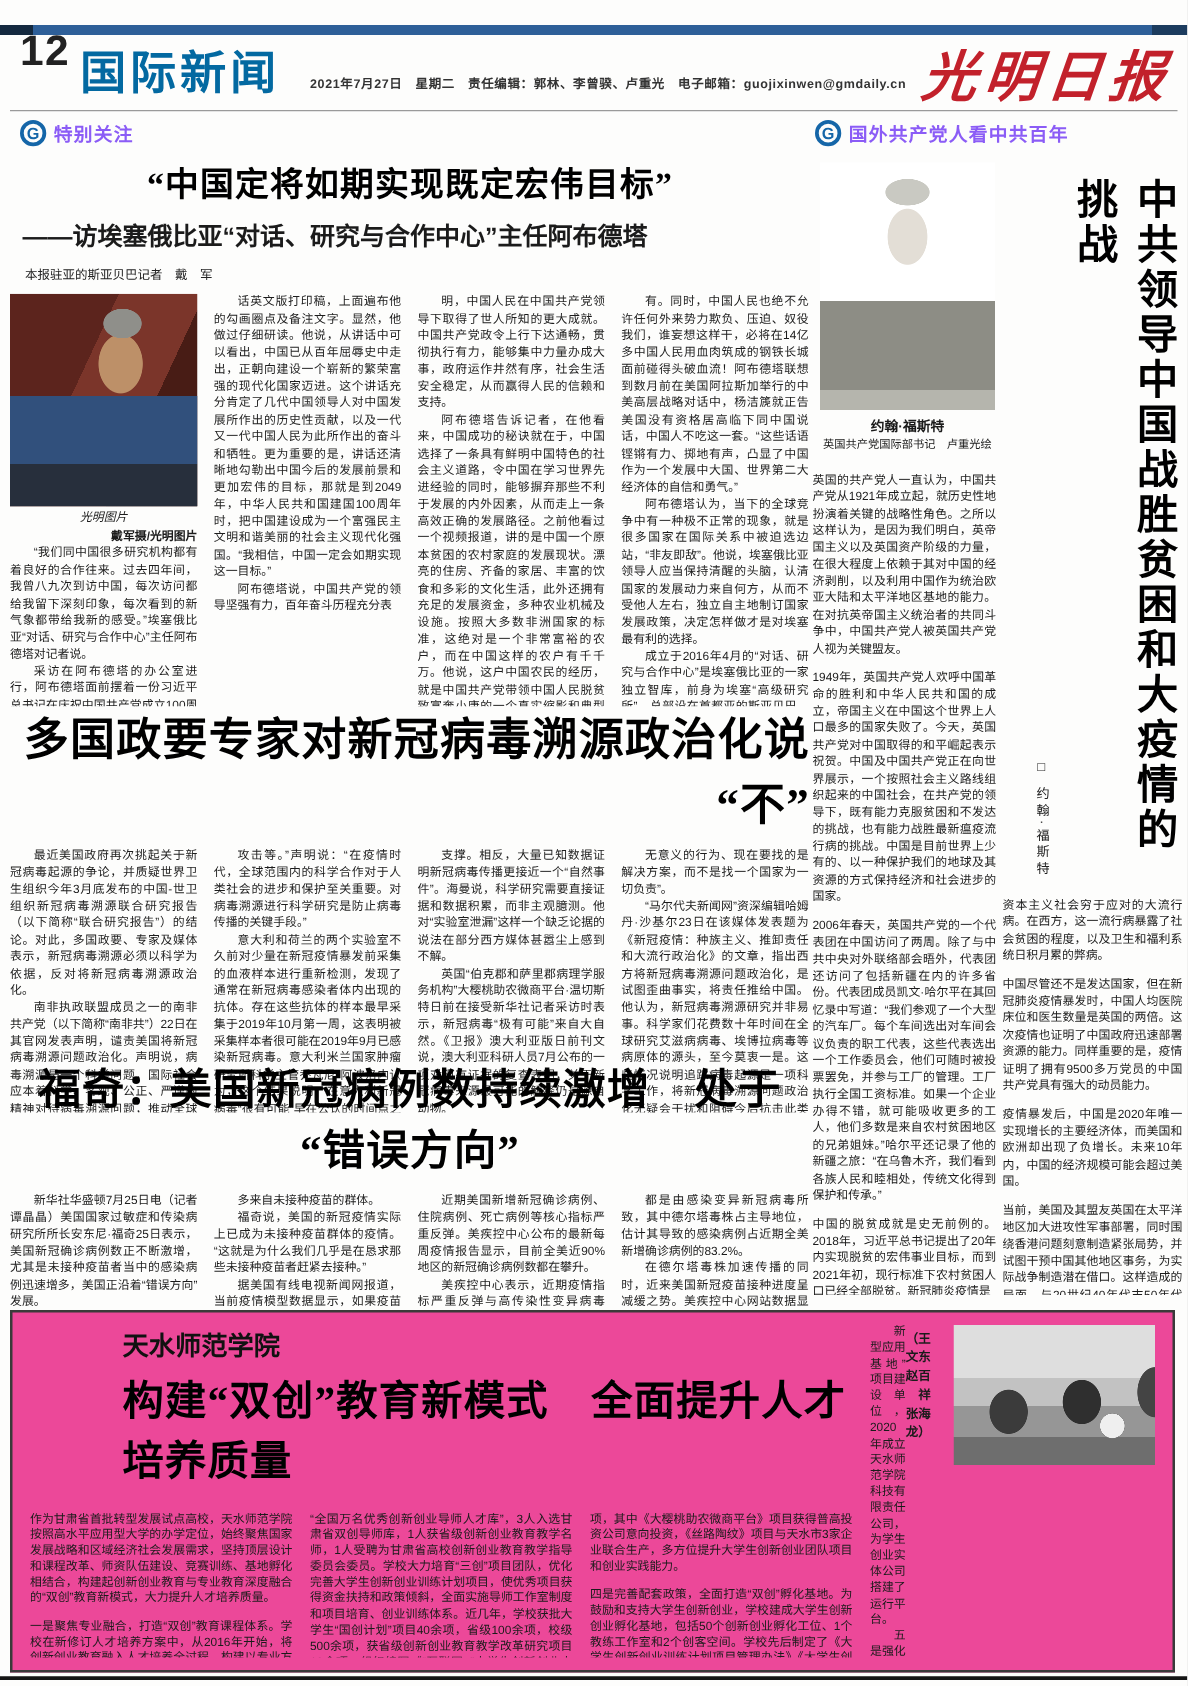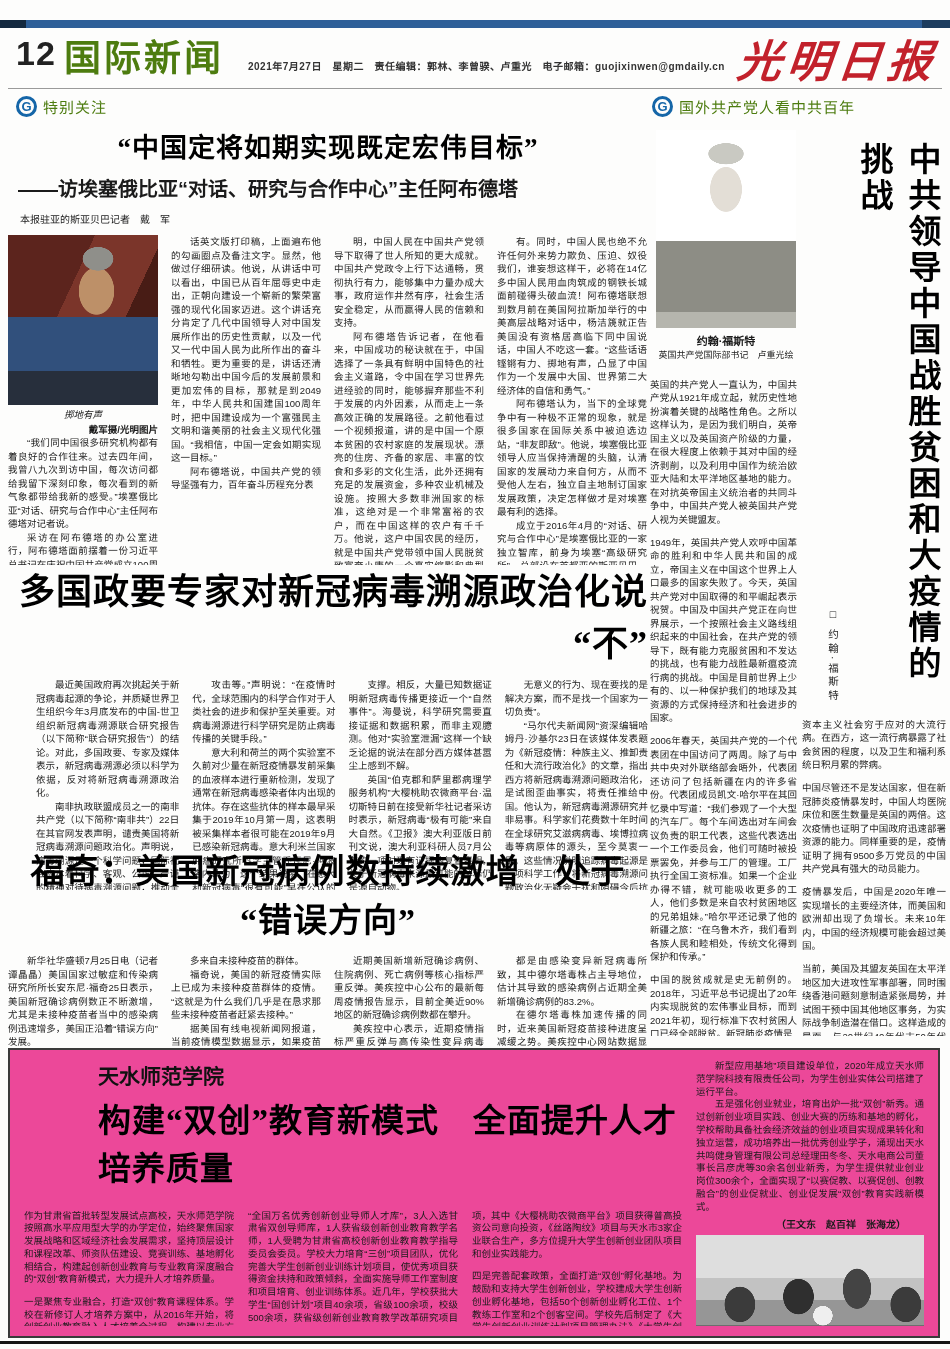--- a/index.html
+++ b/index.html
@@ -1,31 +1,31 @@
 <!DOCTYPE html>
 <html lang="zh-CN"><head>
 <meta charset="utf-8">
 <style>
   html,body{margin:0;padding:0;background:#e8e8e8;}
   .page{position:relative;width:950px;height:1349px;background:#fdfdfc;margin:0 auto;
         font-family:"Liberation Sans",sans-serif;color:#1b1b1b;overflow:hidden;}
   
   .topbar{position:absolute;top:20px;left:0;width:950px;height:8px;
           background:linear-gradient(90deg,#14293f 0 26px,#2e5f98 26px 97%,#1c3c5e 97%);}
-  .pagenum{position:absolute;left:16px;top:34px;font-size:34px;font-weight:bold;color:#222;letter-spacing:1px;}
-  .secname{position:absolute;left:64px;top:28px;font-size:37px;font-weight:900;color:#4d7c0f;letter-spacing:3px;}
+  .pagenum{position:absolute;left:16px;top:22px;font-size:34px;font-weight:bold;color:#222;letter-spacing:1px;}
+  .secname{position:absolute;left:64px;top:28px;font-size:37px;font-weight:900;color:#0369a1;letter-spacing:3px;}
   .dateline{position:absolute;left:220px;top:58px;font-size:10px;font-weight:bold;color:#333;letter-spacing:.5px;padding-left:28px;}
   .masthead{position:absolute;right:12px;top:26px;font-size:44px;font-weight:bold;color:#c2212b;
             font-family:"Liberation Serif",serif;font-style:italic;letter-spacing:6px;transform:skewX(-6deg);}
   .hrule{position:absolute;top:88px;left:8px;width:934px;border-top:1px solid #9a9a9a;}
   
   .badge{position:absolute;display:flex;align-items:center;gap:6px;}
   .badge .g{width:21px;height:21px;border-radius:50%;border:3px solid #1566a8;color:#1566a8;
             font-weight:900;font-size:13px;display:flex;align-items:center;justify-content:center;box-sizing:border-box;}
-  .badge .lbl{font-size:15px;font-weight:400;color:#4d7c0f;letter-spacing:1px;}
+  .badge .lbl{font-size:15px;font-weight:700;color:#8b5cf6;letter-spacing:1px;}
   
   .headline{font-family:"Liberation Serif",serif;font-weight:900;color:#000;margin:0;}
   .cols{display:flex;gap:13px;overflow:hidden;}
   .col{width:150px;font-size:9.5px;line-height:13.5px;text-align:justify;color:#1c1c1c;overflow:hidden;}
   .col p,.apara p{margin:0;text-indent:2em;}
   
   .a1{position:absolute;left:8px;top:126px;width:640px;}
   .a1 .headline{font-size:27px;text-align:center;letter-spacing:1px;}
   .a1 .subhead{font-size:20px;font-weight:bold;margin:8px 0 0 10px;}
   .a1 .byline{font-size:10px;margin:9px 0 0 12px;color:#222;}
@@ -34,21 +34,21 @@
      background-image:
        radial-gradient(ellipse 26px 20px at 60% 14%, #8f8f8a 58%, transparent 60%),
        radial-gradient(ellipse 30px 40px at 59% 33%, #bd9068 58%, transparent 60%),
        linear-gradient(180deg, transparent 48%, #31507c 48% 80%, #272f3c 80%),
        linear-gradient(115deg, #5c241d 0 38%, #7b352a 38% 68%, #481c15 68%);}
   .cap1{font-size:9.5px;text-align:center;font-style:italic;margin-top:3px;}
   .cap1b{font-size:9.5px;text-align:right;font-weight:bold;margin-top:1px;}
   
   .a2{position:absolute;left:8px;top:562px;width:640px;}
   .a2 .headline{font-size:36px;text-align:right;letter-spacing:1px;}
-  .a2 .cols{margin-top:12px;height:212px;margin-left:28px;}
+  .a2 .cols{margin-top:12px;height:212px;}
   
   .a3{position:absolute;left:8px;top:844px;width:640px;}
   .a3 .headline{font-size:34px;text-align:center;letter-spacing:1px;font-family:Liberation Serif, serif;}
   .a3 .cols{margin-top:12px;height:140px;}
   
   .a4{position:absolute;left:650px;top:96px;width:296px;height:944px;}
   .a4 .badge{left:2px;top:0;}
   .portrait{position:absolute;left:6px;top:34px;width:140px;height:198px;background:#fff;
      background-image:
        radial-gradient(ellipse 30px 18px at 50% 12%, #c9c9c2 58%, transparent 60%),
@@ -66,21 +66,21 @@
   
   .adv{position:absolute;left:8px;top:1048px;width:932px;height:290px;border:2px solid #3a3a3a;
        background:#ec4899;box-sizing:border-box;padding:10px 14px;}
   .adv-flex{display:flex;gap:14px;height:100%;}
   .adv-left{width:660px;display:flex;flex-direction:column;}
   .adv-kicker{font-size:21px;font-weight:900;margin-left:74px;color:#111;}
   .adv-head{font-family:"Liberation Serif",serif;font-size:33px;font-weight:900;margin:4px 0 10px 74px;
             letter-spacing:1px;color:#000;}
   .adv-cols{display:flex;gap:14px;flex:1;overflow:hidden;}
   .acol{width:210px;font-size:9.5px;line-height:12.8px;text-align:justify;overflow:hidden;}
-  .adv-aside{width:244px;display:flex;flex-direction:column;overflow:hidden;}
+  .adv-aside{width:244px;display:flex;flex-direction:row;overflow:hidden;}
   .apara{font-size:9.5px;line-height:12.8px;text-align:justify;}
   .adv-sign{font-size:10px;font-weight:bold;text-align:right;margin:2px 18px 4px 0;}
   .photo2{position:relative;width:244px;height:112px;flex-shrink:0;
      background-image:
        radial-gradient(circle 16px at 52% 72%, #efefef 60%, #888 62%, transparent 64%),
        radial-gradient(ellipse 26px 30px at 18% 62%, #3b3b3b 58%, transparent 60%),
        radial-gradient(ellipse 26px 30px at 42% 55%, #2f2f2f 58%, transparent 60%),
        radial-gradient(ellipse 24px 34px at 66% 48%, #444 58%, transparent 60%),
        radial-gradient(ellipse 26px 30px at 86% 62%, #3b3b3b 58%, transparent 60%),
        linear-gradient(180deg, #dedede 0 38%, #c2c2c2 38% 58%, #969696 58% 80%, #6e6e6e 80%);}
@@ -103,21 +103,21 @@
     <span class="lbl">特别关注</span>
   </div>
 
   <div class="a1">
     <h1 class="headline">“中国定将如期实现既定宏伟目标”</h1>
     <div class="subhead">——访埃塞俄比亚“对话、研究与合作中心”主任阿布德塔</div>
     <div class="byline">本报驻亚的斯亚贝巴记者　戴　军</div>
     <div class="cols">
       <div class="col">
         <div class="photo1"></div>
-        <div class="cap1">掷地有声</div>
+        <div class="cap1">光明图片</div>
         <div class="cap1b">戴军摄/光明图片</div>
         <div>
             <p>“我们同中国很多研究机构都有着良好的合作往来。过去四年间，我曾八九次到访中国，每次访问都给我留下深刻印象，每次看到的新气象都带给我新的感受。”埃塞俄比亚“对话、研究与合作中心”主任阿布德塔对记者说。</p>
             <p>采访在阿布德塔的办公室进行，阿布德塔面前摆着一份习近平总书记在庆祝中国共产党成立100周年大会上的讲</p>
           </div>
       </div>
       <div class="col">
           <p>话英文版打印稿，上面遍布他的勾画圈点及备注文字。显然，他做过仔细研读。他说，从讲话中可以看出，中国已从百年屈辱史中走出，正朝向建设一个崭新的繁荣富强的现代化国家迈进。这个讲话充分肯定了几代中国领导人对中国发展所作出的历史性贡献，以及一代又一代中国人民为此所作出的奋斗和牺牲。更为重要的是，讲话还清晰地勾勒出中国今后的发展前景和更加宏伟的目标，那就是到2049年，中华人民共和国建国100周年时，把中国建设成为一个富强民主文明和谐美丽的社会主义现代化强国。“我相信，中国一定会如期实现这一目标。”</p>
           <p>阿布德塔说，中国共产党的领导坚强有力，百年奋斗历程充分表</p>
         </div>

